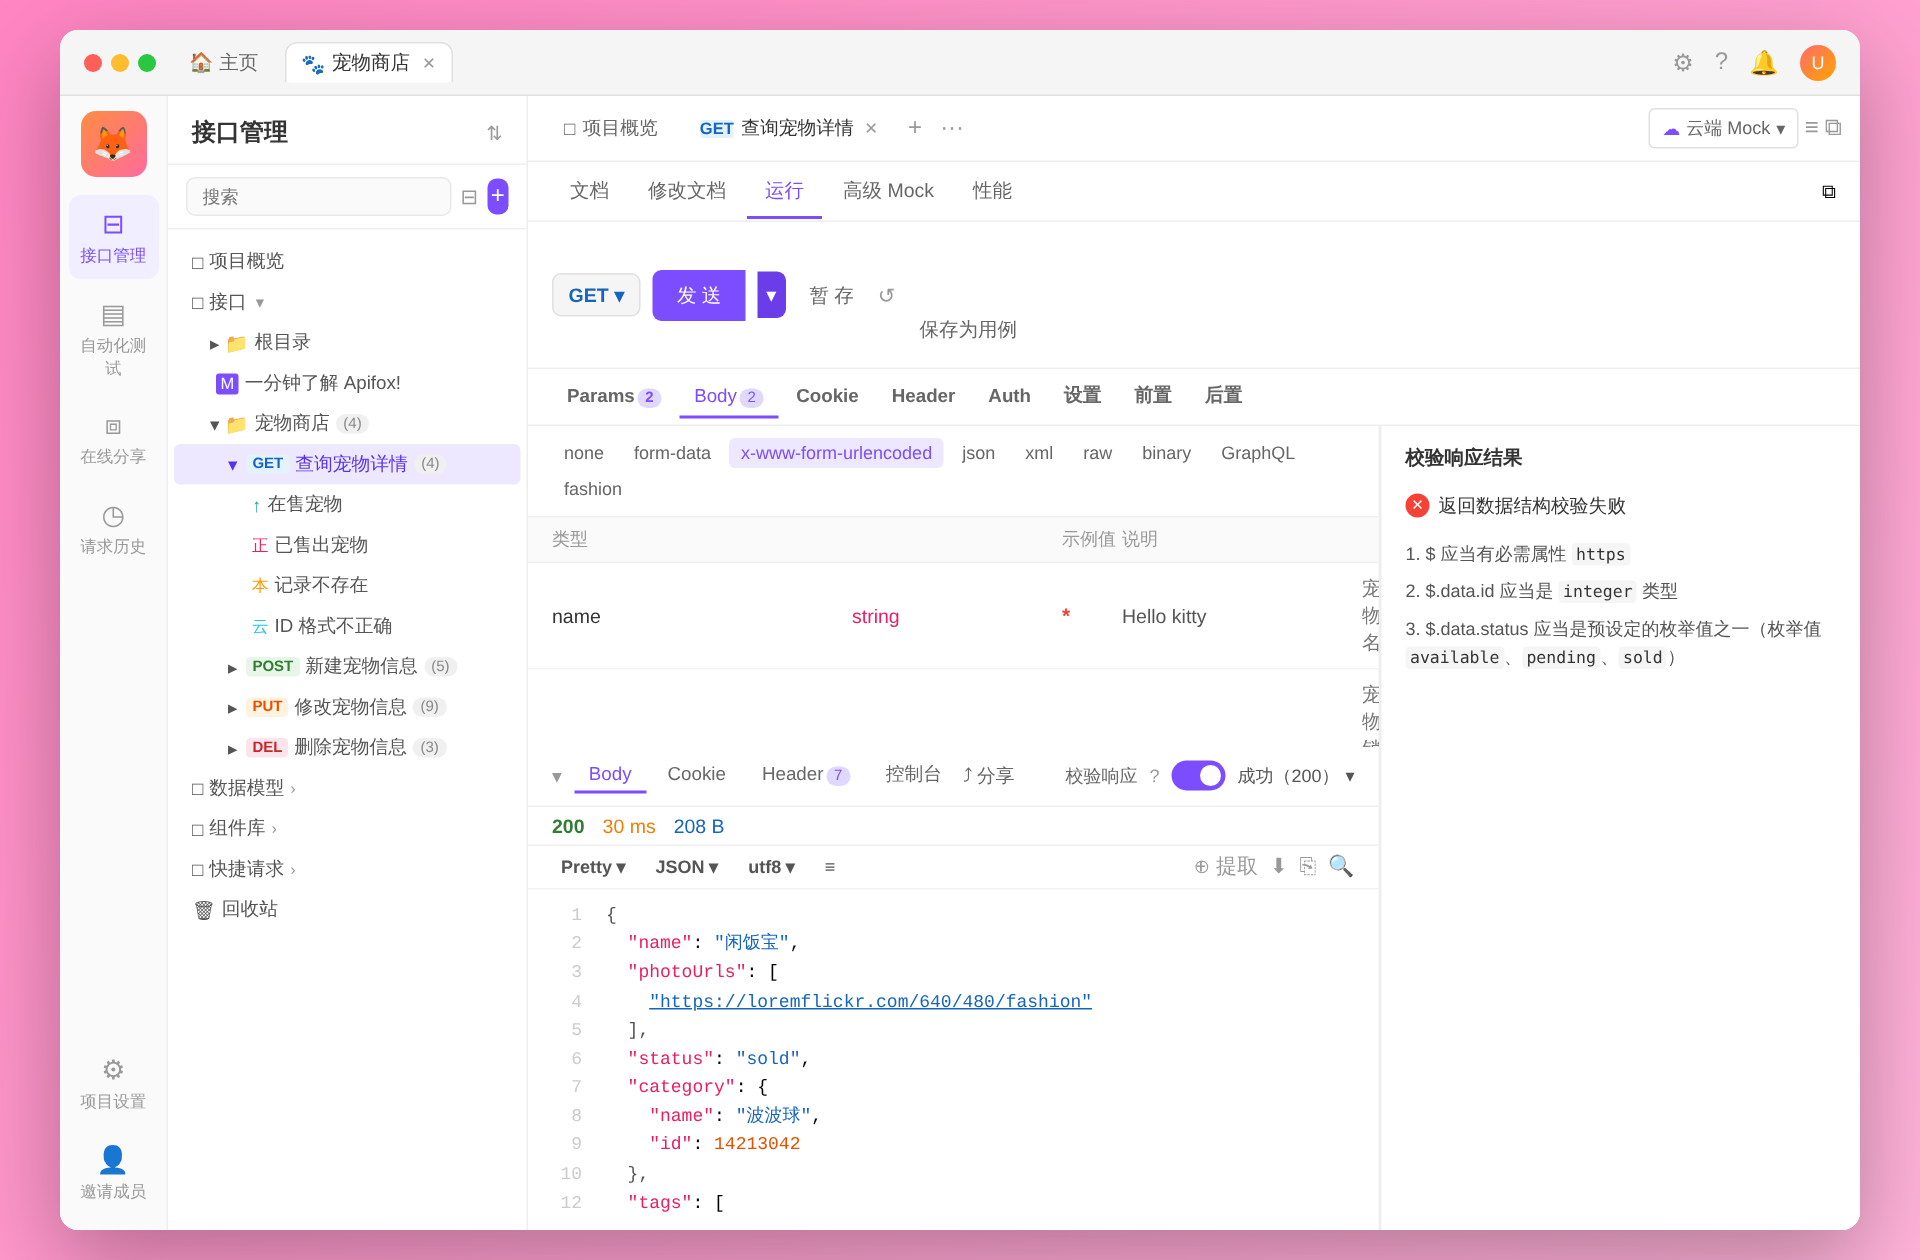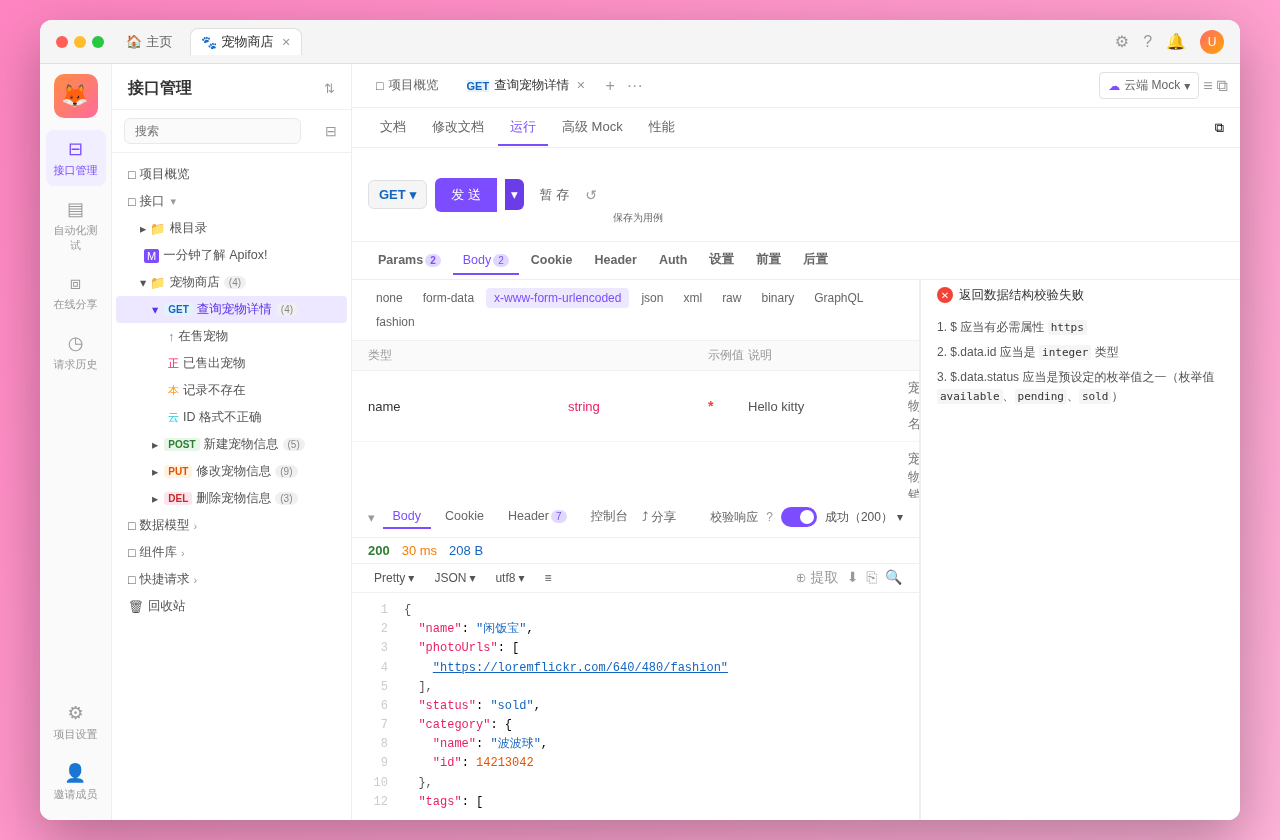--- a/index.html
+++ b/index.html
@@ -161,21 +161,21 @@
       color: #333;
     }
     .left-panel-actions {
       display: flex;
       gap: 8px;
       align-items: center;
     }
     .search-bar {
       display: flex;
       align-items: center;
-      gap: 24px;
+      gap: 6px;
       padding: 8px 12px;
       border-bottom: 1px solid #f0f0f0;
     }
     .search-input {
       flex: 1;
       border: 1px solid #e8e8e8;
       border-radius: 6px;
       padding: 5px 10px;
       font-size: 12px;
       background: #fafafa;
@@ -358,21 +358,21 @@
       cursor: pointer;
       padding: 6px 8px;
     }
     .refresh-btn {
       color: #999;
       font-size: 14px;
       cursor: pointer;
     }
     .save-case-btn {
       color: #666;
-      font-size: 10px;
+      font-size: 13px;
       cursor: pointer;
       padding: 6px 8px;
       margin-top: 47px;
     }
     
     .request-tabs {
       display: flex;
       align-items: center;
       gap: 2px;
       padding: 0 16px;
@@ -548,20 +548,21 @@
     }
     .resp-format-btn {
       display: flex;
       align-items: center;
       gap: 3px;
       font-size: 12px;
       color: #555;
       cursor: pointer;
       padding: 2px 6px;
       border-radius: 4px;
+      font-weight: bold;
     }
     .resp-actions {
       display: flex;
       gap: 8px;
       margin-left: auto;
       color: #999;
       font-size: 14px;
     }
     .status-line {
       display: flex;
@@ -1049,20 +1050,21 @@
               </div>
               <div class="code-line">
                 <span class="line-num">12</span>
                 <span class="code-content">&nbsp;&nbsp;<span class="c-key">"tags"</span>: [</span>
               </div>
             </div>
           </div>
         </div>
 
         <div class="validation-panel">
+          <div class="val-title">校验响应结果</div>
           <div class="val-error-item">
             <div class="error-icon">✕</div>
             <span class="error-text">返回数据结构校验失败</span>
           </div>
           <div class="val-list">
             <div class="val-list-item">
               1. $ 应当有必需属性 <code>https</code>
             </div>
             <div class="val-list-item">
               2. $.data.id 应当是 <code>integer</code> 类型

